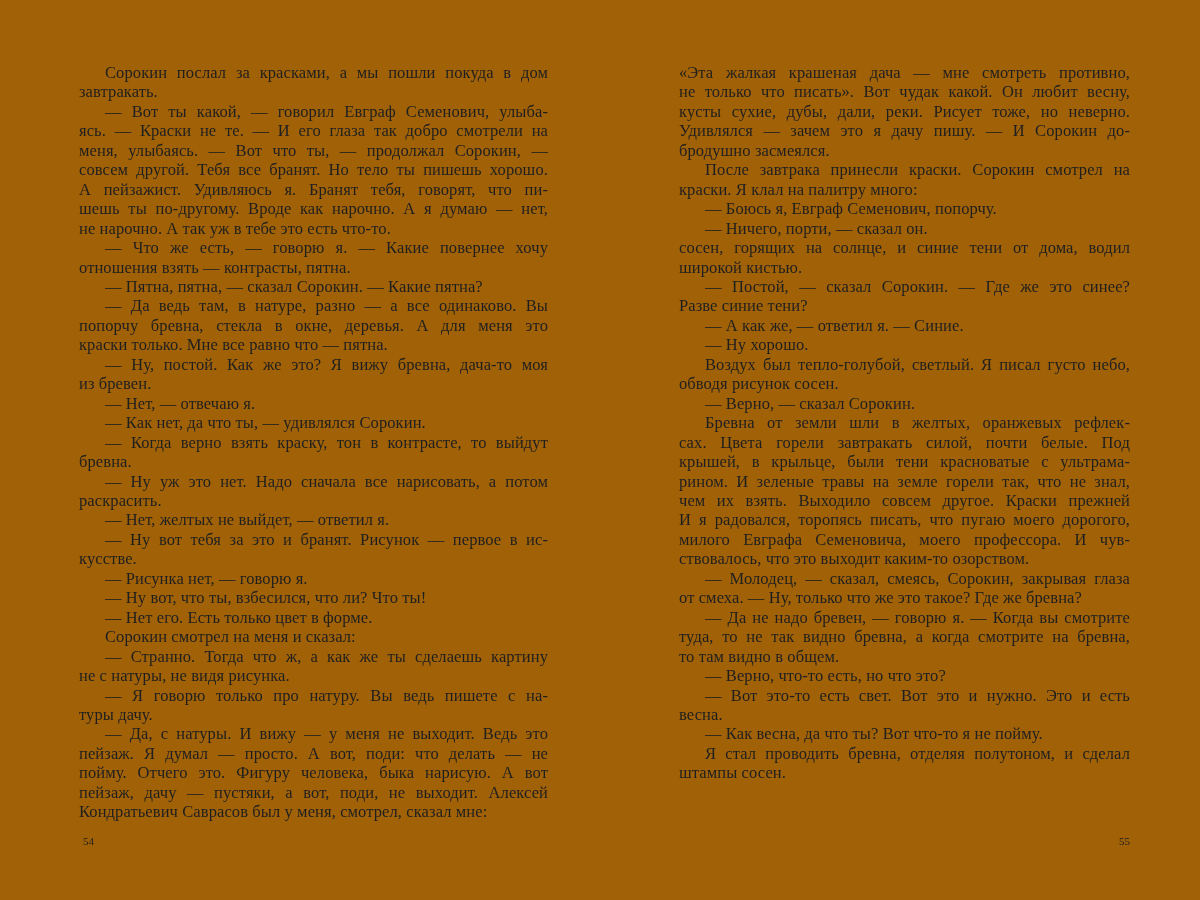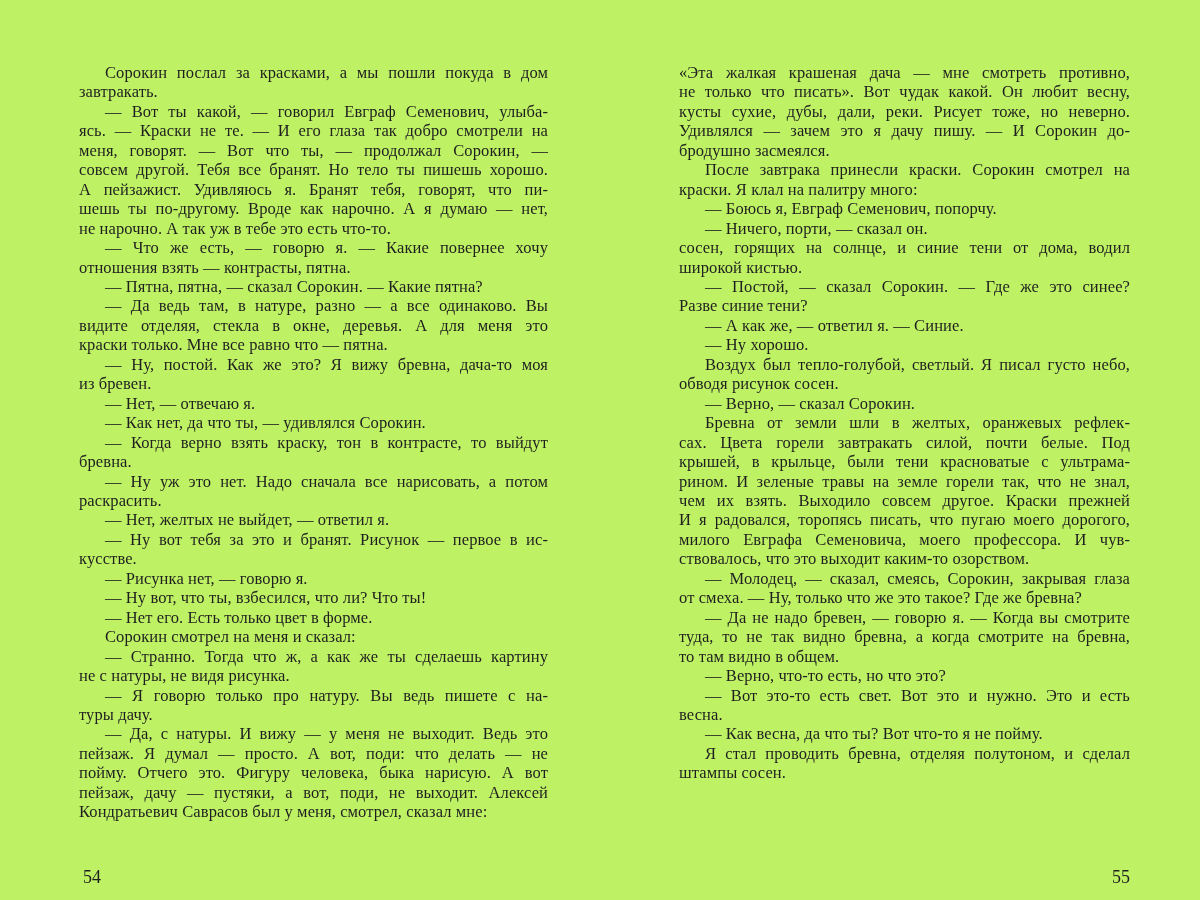--- a/index.html
+++ b/index.html
@@ -9,21 +9,21 @@
   body {
     width: 1200px;
     height: 900px;
     background: #ffffff;
     font-family: "Liberation Serif", serif;
   }
   .spread {
     position: relative;
     width: 1200px;
     height: 900px;
-    background: #bef264;
+    background: #a16207;
     overflow: hidden;
   }
   .page {
     position: absolute;
     top: 63px;
   }
   .page-left {
     left: 79px;
     width: 469px;
   }
@@ -44,55 +44,54 @@
   }
   .line.flush {
     text-align-last: left;
   }
   .line.indent {
     text-indent: 26px;
   }
   .folio {
     position: absolute;
     top: 769px;
-    font-size: 18px;
+    font-size: 11px;
     line-height: 19.45px;
     color: #1f1f1f;
     width: 100%;
-    margin-top: 36px;
   }
   .folio-left {
     left: 4px;
     text-align: left;
   }
   .folio-right {
     left: 0;
     text-align: right;
   }
 </style>
 </head>
 <body>
 
 <div class="spread">
   <div class="page page-left">
     <div class="text-block">
         <div class="line indent">Сорокин послал за красками, а мы пошли покуда в дом</div>
         <div class="line flush">завтракать.</div>
         <div class="line indent">— Вот ты какой, — говорил Евграф Семенович, улыба-</div>
         <div class="line">ясь. — Краски не те. — И его глаза так добро смотрели на</div>
-        <div class="line">меня, говорят. — Вот что ты, — продолжал Сорокин, —</div>
+        <div class="line">меня, улыбаясь. — Вот что ты, — продолжал Сорокин, —</div>
         <div class="line">совсем другой. Тебя все бранят. Но тело ты пишешь хорошо.</div>
         <div class="line">А пейзажист. Удивляюсь я. Бранят тебя, говорят, что пи-</div>
         <div class="line">шешь ты по-другому. Вроде как нарочно. А я думаю — нет,</div>
         <div class="line flush">не нарочно. А так уж в тебе это есть что-то.</div>
         <div class="line indent">— Что же есть, — говорю я. — Какие повернее хочу</div>
         <div class="line flush">отношения взять — контрасты, пятна.</div>
         <div class="line flush indent">— Пятна, пятна, — сказал Сорокин. — Какие пятна?</div>
         <div class="line indent">— Да ведь там, в натуре, разно — а все одинаково. Вы</div>
-        <div class="line">видите отделяя, стекла в окне, деревья. А для меня это</div>
+        <div class="line">попорчу бревна, стекла в окне, деревья. А для меня это</div>
         <div class="line flush">краски только. Мне все равно что — пятна.</div>
         <div class="line indent">— Ну, постой. Как же это? Я вижу бревна, дача-то моя</div>
         <div class="line flush">из бревен.</div>
         <div class="line flush indent">— Нет, — отвечаю я.</div>
         <div class="line flush indent">— Как нет, да что ты, — удивлялся Сорокин.</div>
         <div class="line indent">— Когда верно взять краску, тон в контрасте, то выйдут</div>
         <div class="line flush">бревна.</div>
         <div class="line indent">— Ну уж это нет. Надо сначала все нарисовать, а потом</div>
         <div class="line flush">раскрасить.</div>
         <div class="line flush indent">— Нет, желтых не выйдет, — ответил я.</div>

